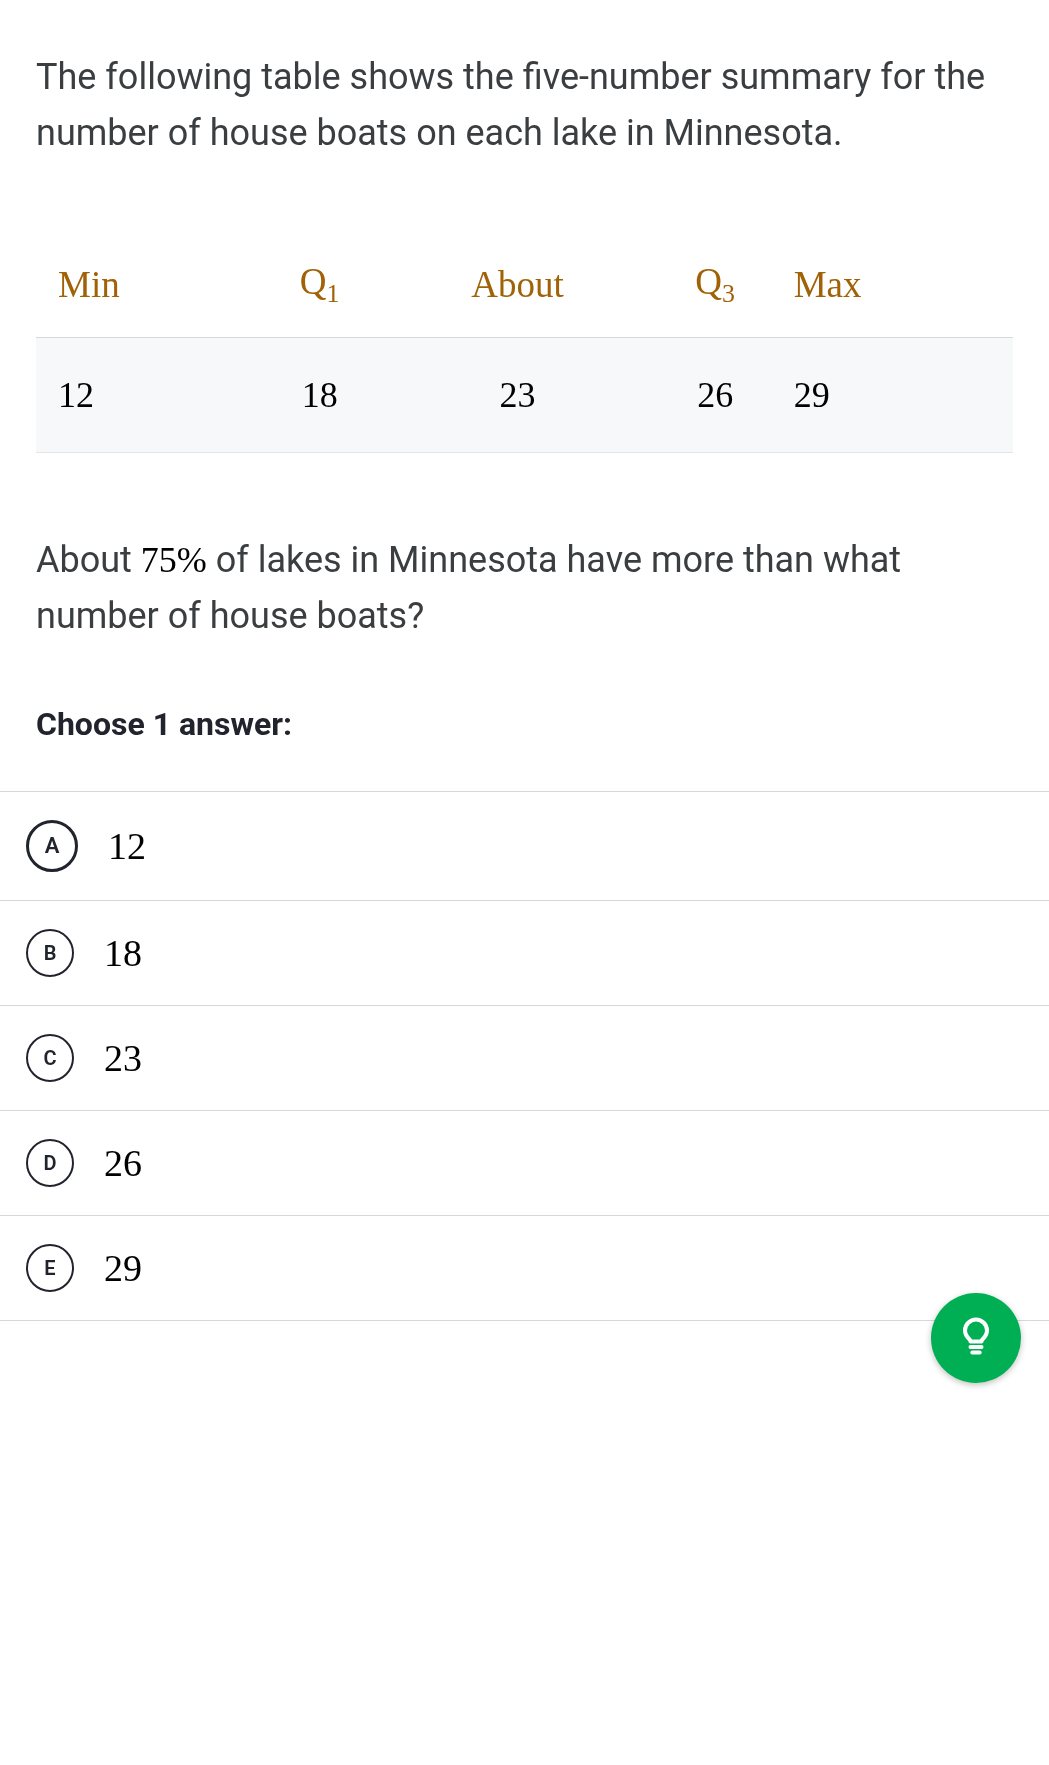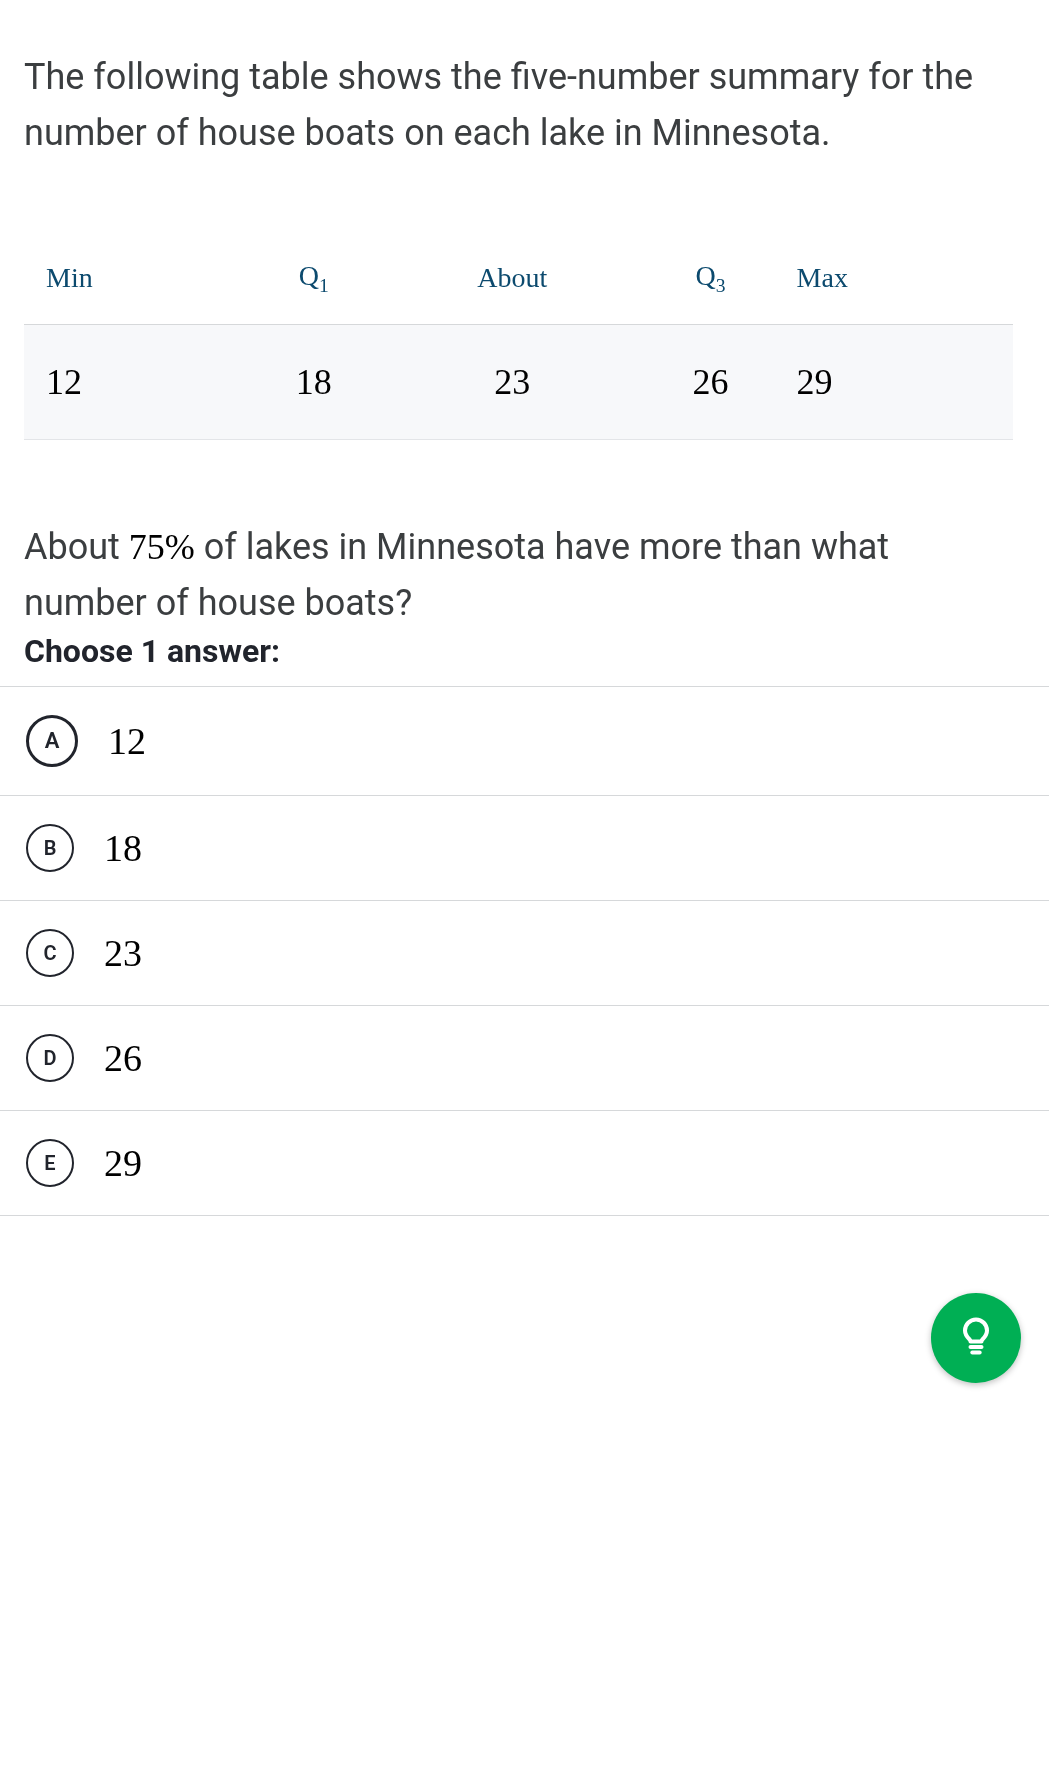--- a/index.html
+++ b/index.html
@@ -4,39 +4,39 @@
 <style>
   * { box-sizing: border-box; margin: 0; padding: 0; }
   body {
     font-family: -apple-system, BlinkMacSystemFont, "Segoe UI", Roboto, "Helvetica Neue", Arial, sans-serif;
     background: #ffffff;
     width: 1049px;
     height: 1765px;
     color: #3b3e40;
   }
   .content {
-    padding: 50px 36px 0 24px;
+    padding: 50px 36px 0 36px;
   }
   .intro-text {
     font-size: 36px;
     line-height: 1.55;
     color: #3b3e40;
     font-weight: 400;
     margin-bottom: 70px;
   }
   .stats-table {
     width: 100%;
     border-collapse: collapse;
     margin-bottom: 80px;
   }
   .stats-table th {
     font-family: Georgia, "Times New Roman", serif;
     font-weight: 400;
-    font-size: 28px;
-    color: #0c4a6e;
+    font-size: 37px;
+    color: #a16207;
     padding: 28px 10px;
     text-align: center;
     border-bottom: 1px solid #d6d8da;
   }
   .stats-table td {
     font-family: Georgia, "Times New Roman", serif;
     font-size: 36px;
     color: #000;
     background: #f7f8fa;
     padding: 36px 10px;
@@ -44,30 +44,31 @@
     border-bottom: 1px solid #e3e5e8;
   }
   .stats-table th:first-child, .stats-table td:first-child { text-align: left; padding-left: 22px; }
   .stats-table th:last-child, .stats-table td:last-child { text-align: left; padding-right: 22px; }
   .sub { font-size: 0.7em; vertical-align: sub; }
   .question-text {
     font-size: 36px;
     line-height: 1.55;
     color: #3b3e40;
     font-weight: 400;
+    margin-bottom: 60px;
   }
   .pct {
     font-family: Georgia, "Times New Roman", serif;
     color: #000;
   }
   .choose-label {
     font-size: 32px;
     font-weight: 700;
     color: #21242c;
-    margin-bottom: 16px;
+    margin-bottom: 48px;
   }
   .answer-list {
     width: calc(100% + 72px);
     margin-left: -36px;
   }
   .answer-row {
     display: flex;
     align-items: center;
     padding: 28px 26px 28px 26px;
     border-top: 1px solid #d6d8da;

